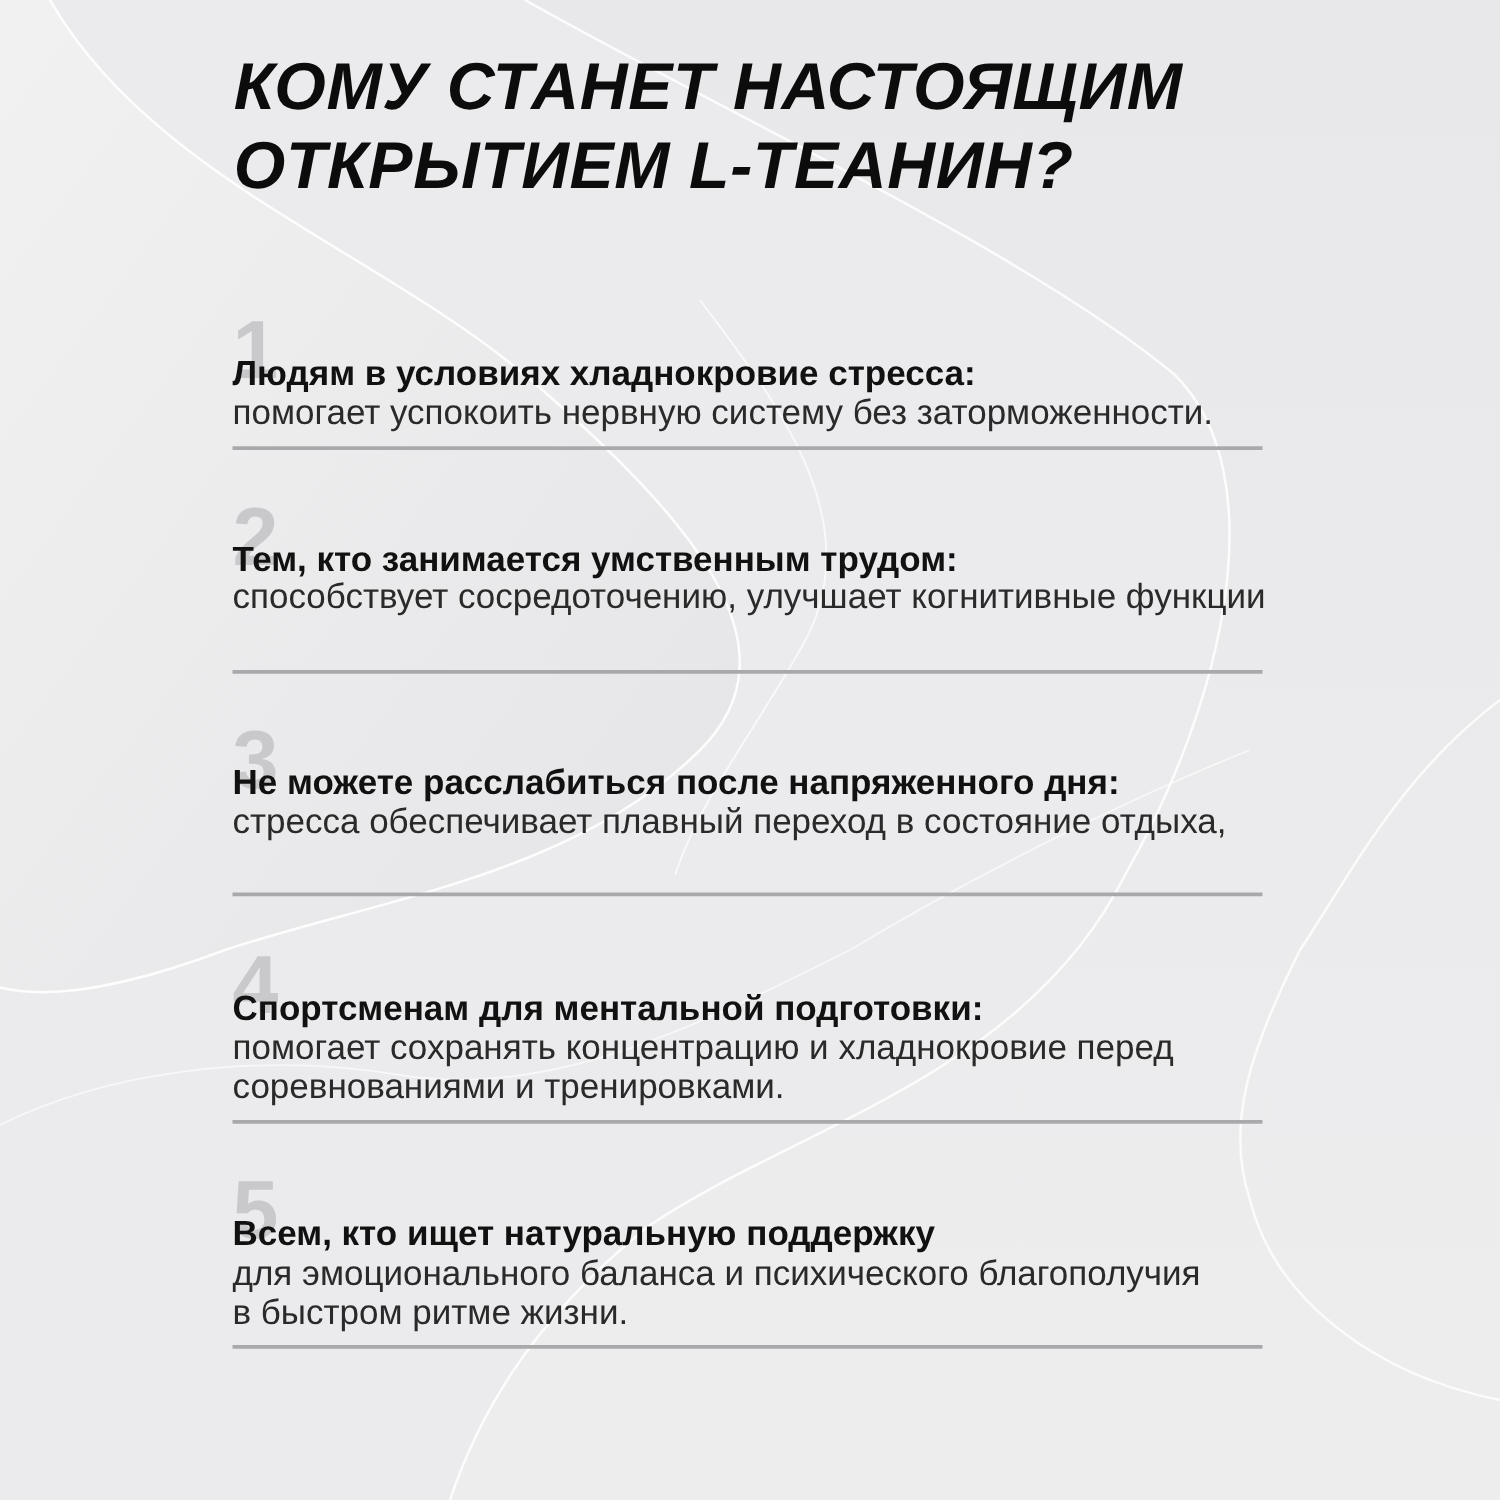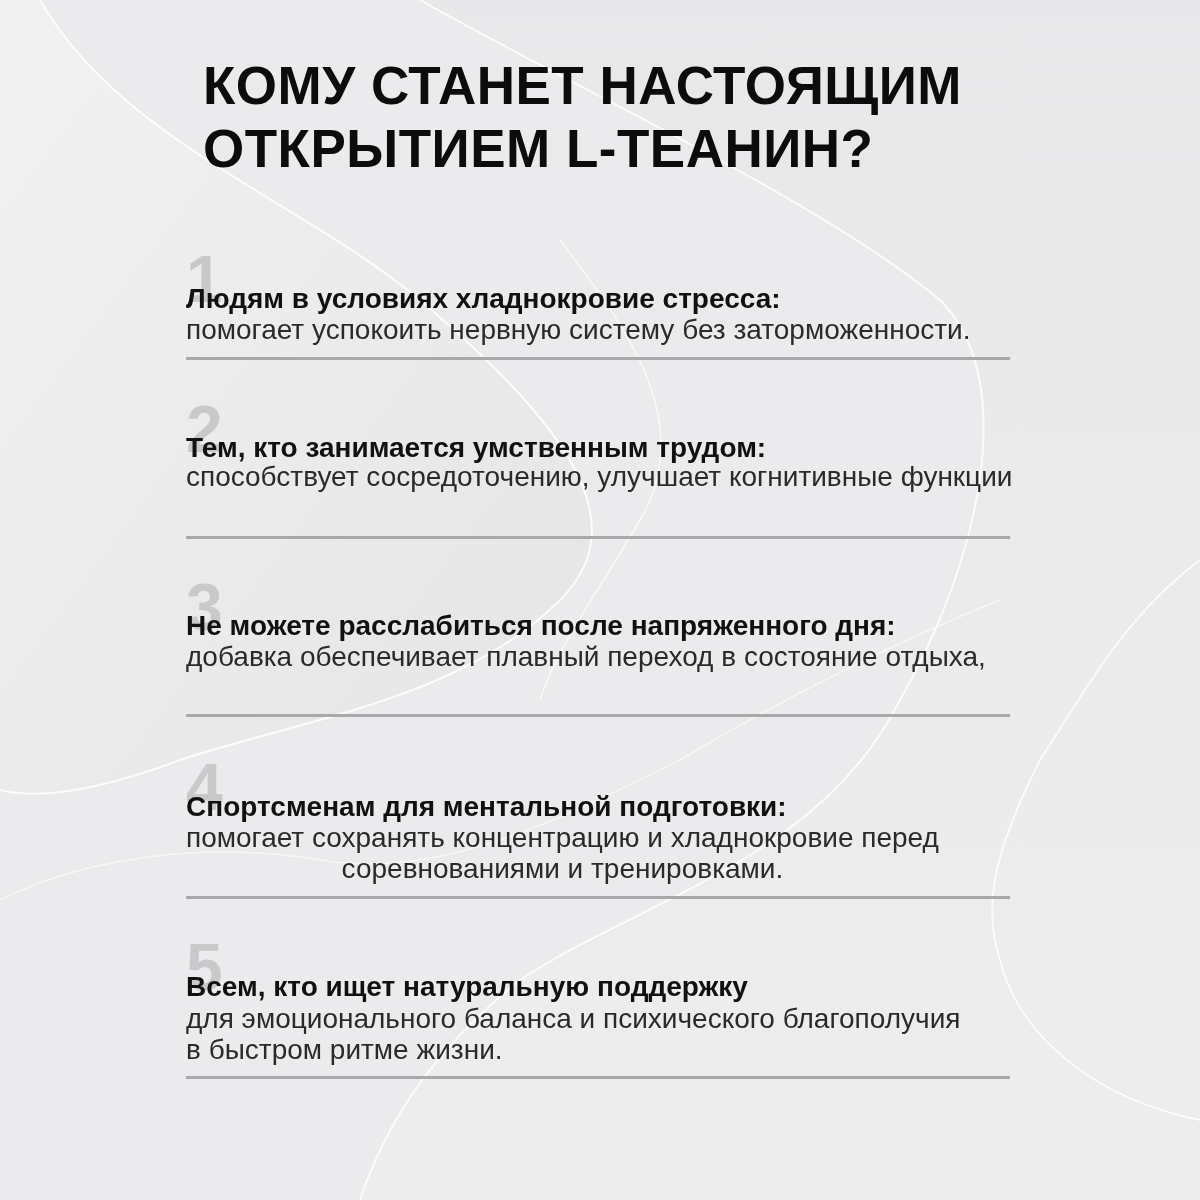--- a/index.html
+++ b/index.html
@@ -5,23 +5,23 @@
   html, body { margin: 0; padding: 0; }
   body {
     width: 1200px; height: 1200px; overflow: hidden; position: relative;
     background: #ebebed;
     font-family: "Liberation Sans", "DejaVu Sans", sans-serif;
     color: #111;
   }
   .bg { position: absolute; inset: 0; z-index: 0; }
   .content { position: absolute; left: 0; top: 0; width: 1200px; height: 1200px; z-index: 1; }
   .title {
-    position: absolute; left: 187px; top: 38px; margin: 16px;
+    position: absolute; left: 187px; top: 38px; margin: 0;
     font-size: 53px; font-weight: 700; line-height: 63px; letter-spacing: 0.5px;
-    color: #0c0c0c; text-transform: uppercase;
+    color: #0c0c0c; text-transform: uppercase; font-style: italic;
   }
   .title span { display: block; }
   .item { position: absolute; left: 186px; width: 825px; }
   .num {
     position: absolute; left: 0; top: 0;
     font-size: 66px; font-weight: 700; line-height: 66px;
     color: #c9c9cb; z-index: 0;
   }
   .heading {
     position: absolute; left: 0; margin: 0;
@@ -80,29 +80,29 @@
     <p class="desc" style="top:65px;">
       <span>способствует сосредоточению, улучшает когнитивные функции</span>
     </p>
     <div class="divider" style="top:140px;"></div>
   </div>
 
   <div class="item" style="top:574px;">
     <div class="num">3</div>
     <h2 class="heading" style="top:36px;">Не можете расслабиться после напряженного дня:</h2>
     <p class="desc" style="top:67px;">
-      <span>добавка обеспечивает плавный переход в состояние отдыха,</span>
+      <span>стресса обеспечивает плавный переход в состояние отдыха,</span>
     </p>
     <div class="divider" style="top:140px;"></div>
   </div>
 
   <div class="item" style="top:754px;">
     <div class="num">4</div>
     <h2 class="heading" style="top:37px;">Спортсменам для ментальной подготовки:</h2>
-    <p class="desc" style="top:68px;text-align:center;">
+    <p class="desc" style="top:68px;">
       <span>помогает сохранять концентрацию и хладнокровие перед</span>
       <span>соревнованиями и тренировками.</span>
     </p>
     <div class="divider" style="top:142px;"></div>
   </div>
 
   <div class="item" style="top:934px;">
     <div class="num">5</div>
     <h2 class="heading" style="top:37px;">Всем, кто ищет натуральную поддержку</h2>
     <p class="desc" style="top:69px;">

